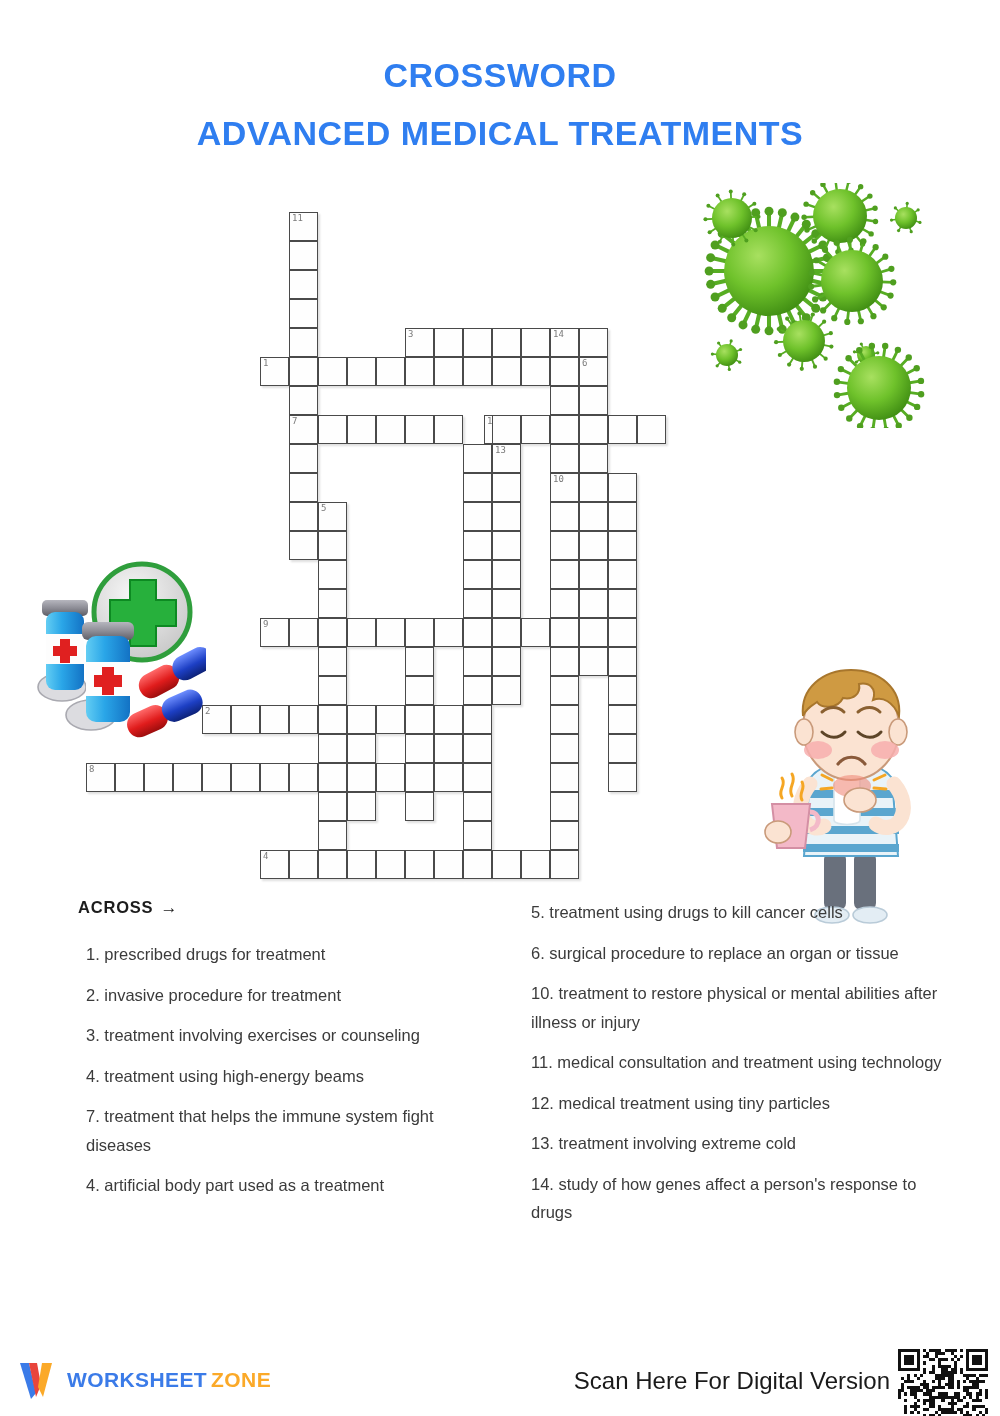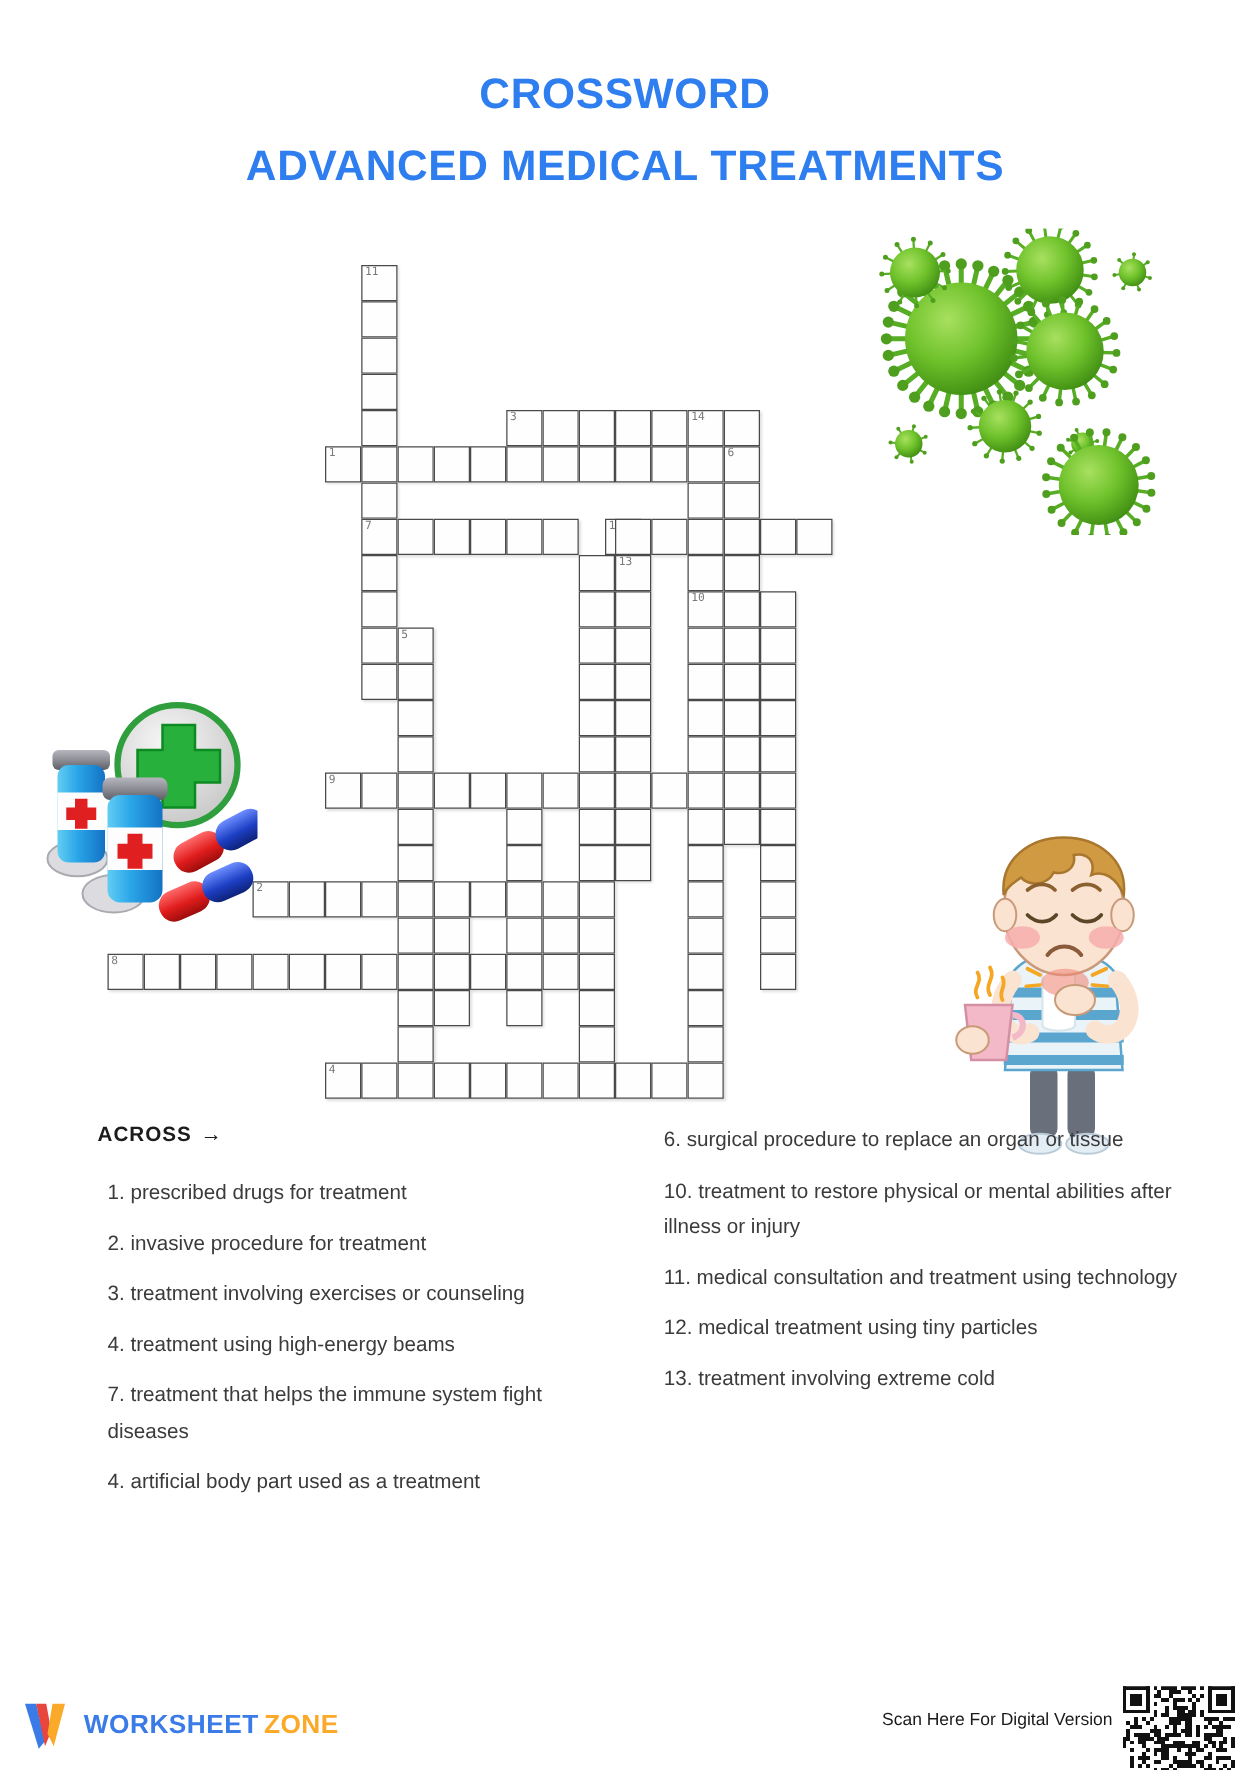--- a/index.html
+++ b/index.html
@@ -50,21 +50,21 @@
 
   
   #footer { position:absolute; left:0; top:1345px; width:1000px; height:71px; }
   #logo { position:absolute; left:18px; top:14px; display:flex; align-items:center; }
   #logo-mark { width:40px; height:42px; position:relative; margin-right:9px; }
   #logo-text { font-size:21px; font-weight:bold; letter-spacing:.4px; white-space:nowrap; }
   .logo-w { color:#3b7be8; }
   .logo-z { color:#fba928; margin-left:4px; }
   #scan-text {
     position:absolute; right:110px; top:22px;
-    font-size:14px; color:#1a1a1a; white-space:nowrap;
+    font-size:24px; color:#1a1a1a; white-space:nowrap;
   }
   #qr-code {
     position:absolute; right:12px; top:4px;
     width:90px; height:90px; background:#fff;
   }
 
   
   #virus-art { position:absolute; left:694px; top:183px; width:252px; height:245px; }
   #medicine-art { position:absolute; left:24px; top:552px; width:182px; height:186px; }
   #boy-art { position:absolute; left:748px; top:660px; width:205px; height:268px; }
@@ -679,25 +679,27 @@
         <div class="clue-item">2. invasive procedure for treatment</div>
         <div class="clue-item">3. treatment involving exercises or counseling</div>
         <div class="clue-item">4. treatment using high-energy beams</div>
         <div class="clue-item">7. treatment that helps the immune system fight diseases</div>
         <div class="clue-item">4. artificial body part used as a treatment</div>
       </div>
   </div>
 
   <div class="clue-col" id="down-col">
     <div id="down-list">
+        <div class="clue-item">5. treatment using drugs to kill cancer cells</div>
         <div class="clue-item">6. surgical procedure to replace an organ or tissue</div>
         <div class="clue-item">10. treatment to restore physical or mental abilities after illness or injury</div>
         <div class="clue-item">11. medical consultation and treatment using technology</div>
         <div class="clue-item">12. medical treatment using tiny particles</div>
         <div class="clue-item">13. treatment involving extreme cold</div>
+        <div class="clue-item">14. study of how genes affect a person's response to drugs</div>
       </div>
   </div>
 </div>
 
 <div id="footer">
   <div id="logo">
     <svg id="logo-mark" viewBox="0 0 40 42">
       <path d="M2 4h9l7 30-5 6z" fill="#3b7be8"></path>
       <path d="M11 4h8l4 22-5 12z" fill="#e8453c"></path>
       <path d="M24 4h10l-9 34-5-10z" fill="#fba928"></path>

